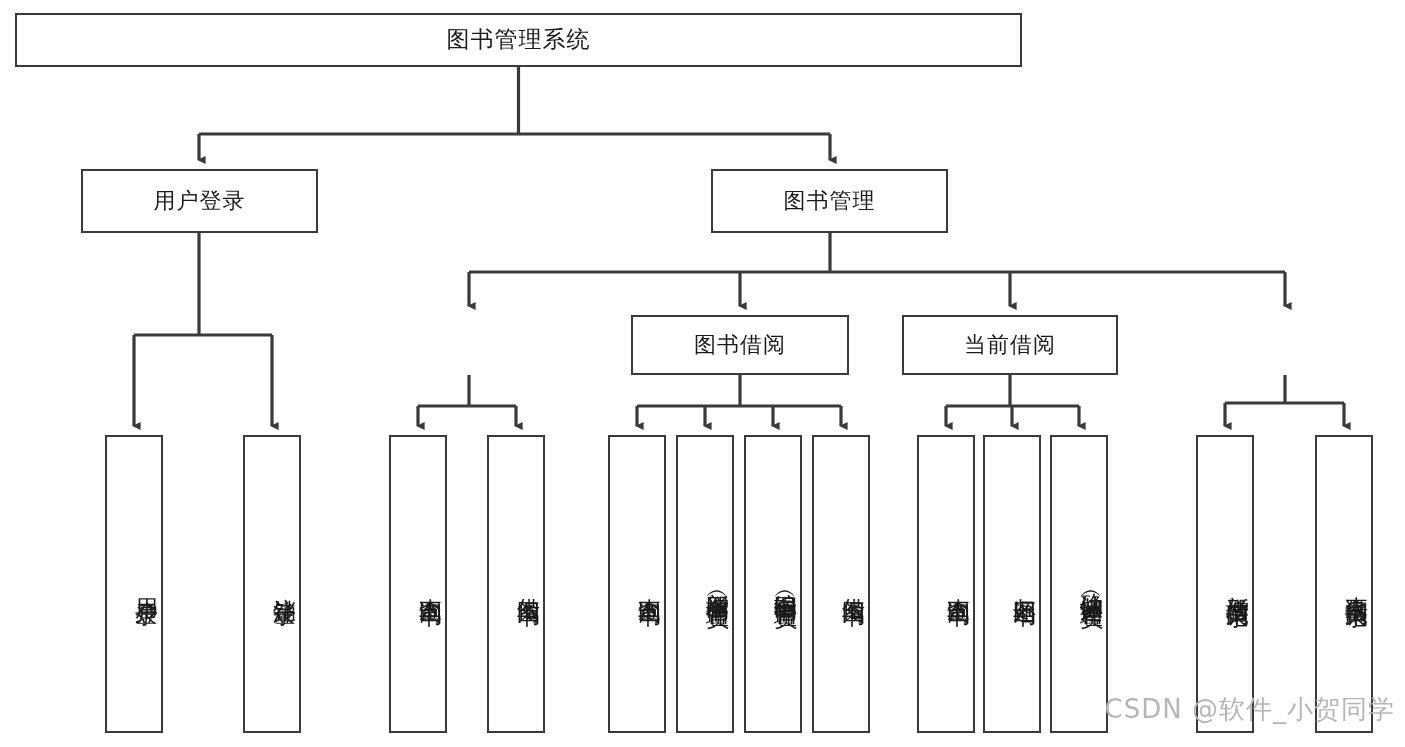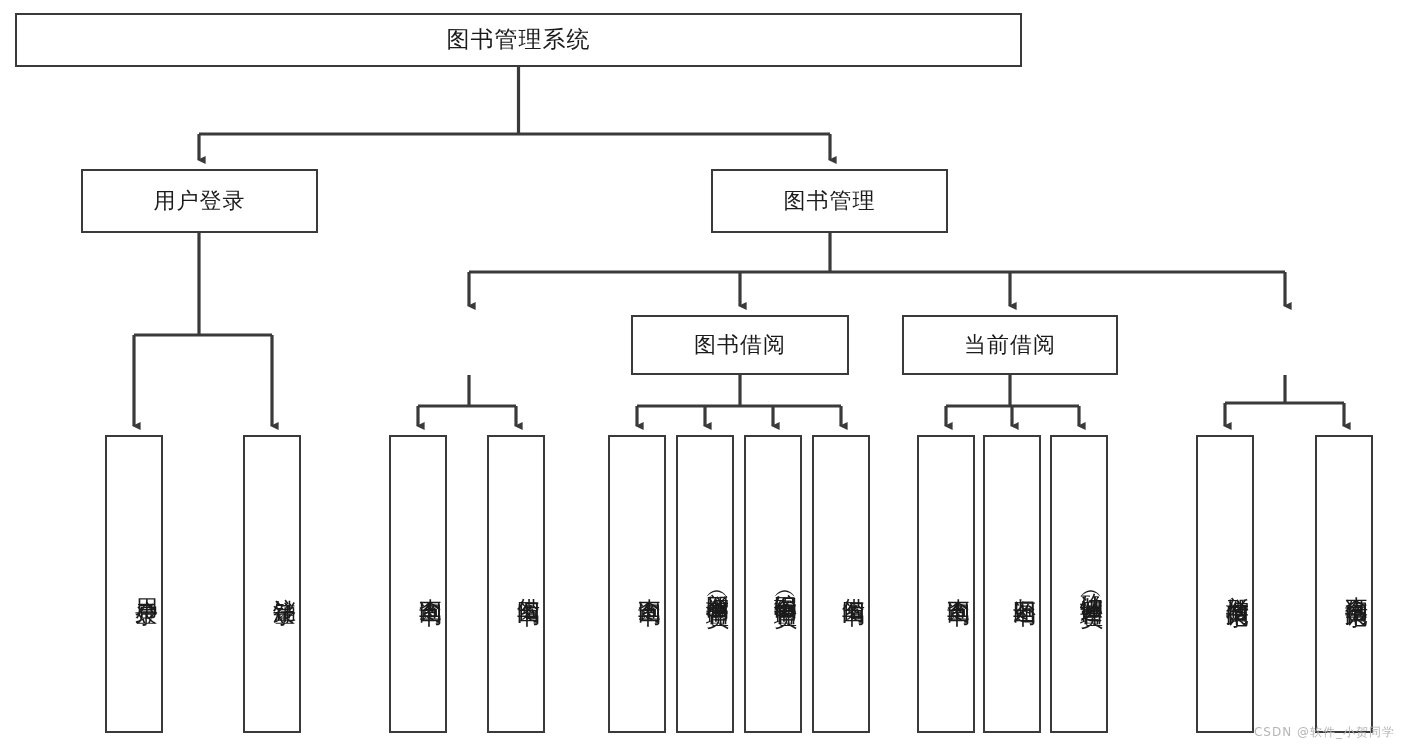--- a/index.html
+++ b/index.html
@@ -59,22 +59,22 @@
     display: block;
     white-space: pre-line;
   }
   .node.vertical .label {
     writing-mode: vertical-rl;
     text-orientation: upright;
   }
   #watermark {
     position: absolute;
     right: 10px;
-    bottom: 6px;
-    font-size: 12px;
+    bottom: 20px;
+    font-size: 26px;
     color: #b6b6b6;
     letter-spacing: 1px;
     z-index: 5;
     white-space: nowrap;
     font-family: "DejaVu Sans", "Liberation Sans", sans-serif;
   }
 </style>
 </head>
 <body>
 

